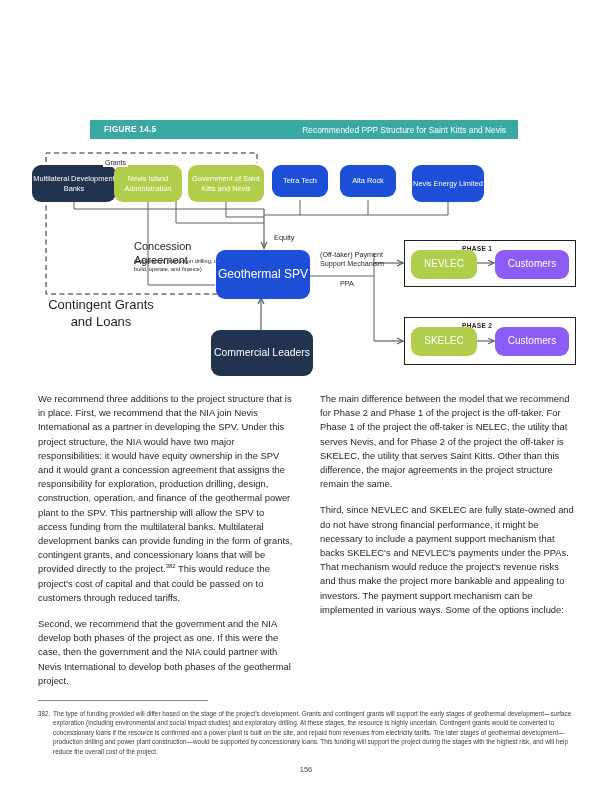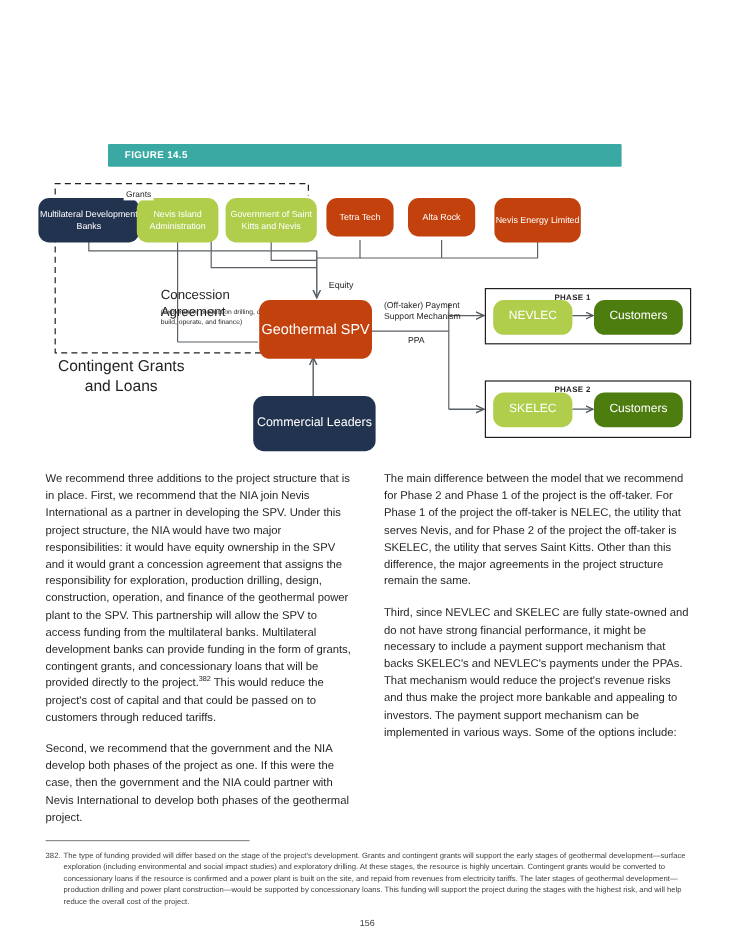--- a/index.html
+++ b/index.html
@@ -76,22 +76,22 @@
     display: flex;
     align-items: center;
     justify-content: center;
     text-align: center;
     color: #ffffff;
     line-height: 1.22;
     box-sizing: border-box;
   }
   .node.navy { background: #22334f; }
   .node.green { background: #b0ce4b; }
-  .node.teal { background: #c2410c; }
-  .node.red { background: #4d7c0f; }
+  .node.teal { background: #1d4ed8; }
+  .node.red { background: #8b5cf6; }
 
   .lbl {
     position: absolute;
     color: #231f20;
     line-height: 1.3;
   }
 
   .phase-box {
     position: absolute;
     border: 1px solid #231f20;
@@ -155,20 +155,21 @@
   }
 </style>
 </head>
 <body>
 
 <div class="page">
 
 
   <div class="fig-bar">
     <div class="fig-label">FIGURE 14.5</div>
+    <div class="fig-title">Recommended PPP Structure for Saint Kitts and Nevis</div>
   </div>
 
   <div class="diagram">
 
     <svg width="612" height="240" style="position:absolute;left:0;top:0;">
       <defs>
         <marker id="arrhead" markerWidth="7" markerHeight="7" refX="5.4" refY="3" orient="auto">
           <path d="M0,0.4 L5.6,3 L0,5.6" fill="none" stroke="#555a5e" stroke-width="1"></path>
         </marker>
         <marker id="arrheadDark" markerWidth="7" markerHeight="7" refX="5.4" refY="3" orient="auto">

